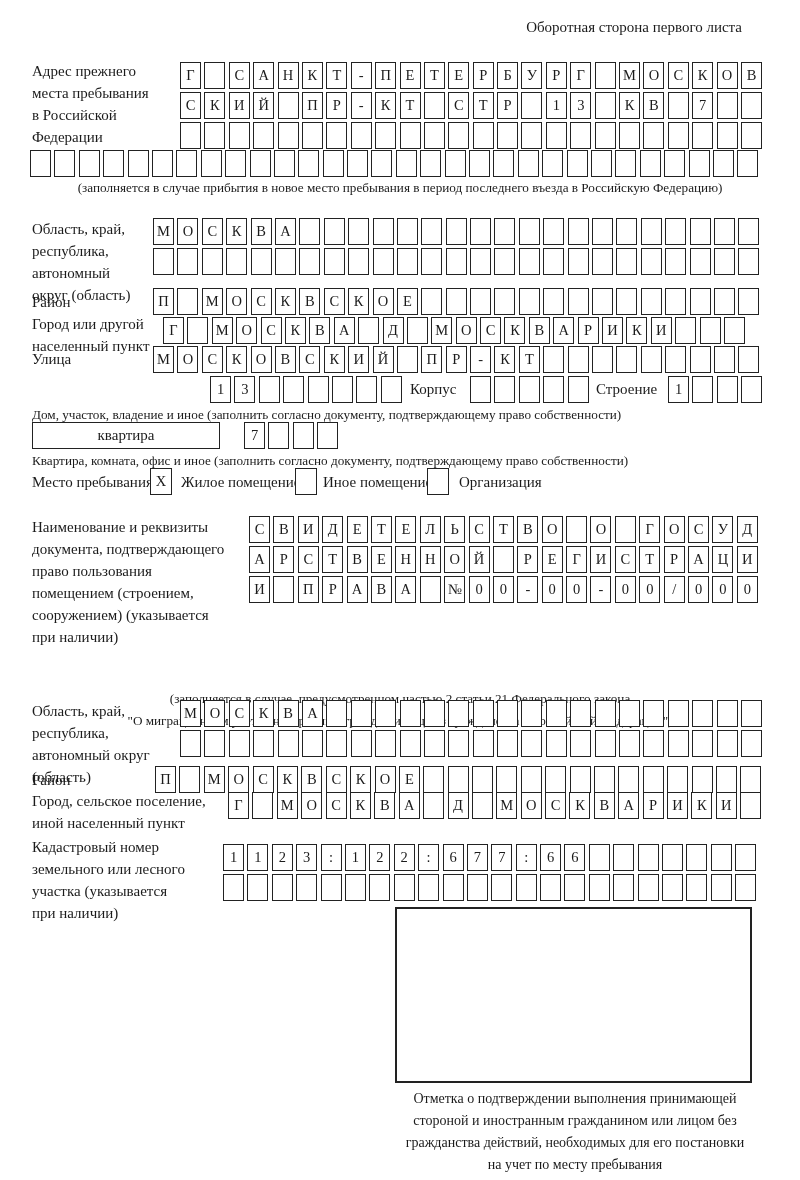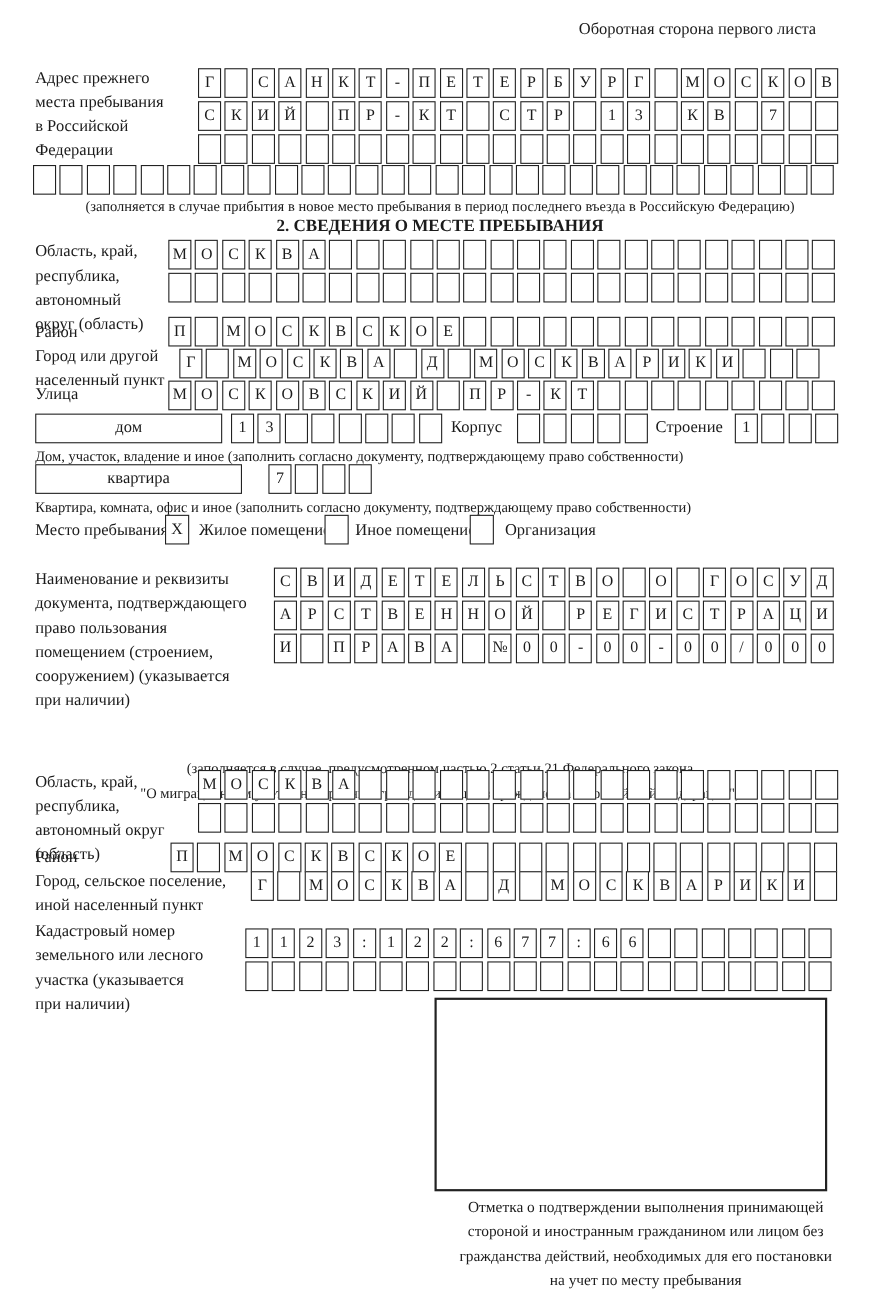--- a/index.html
+++ b/index.html
@@ -134,21 +134,20 @@
       <span class="cell"></span>
       <span class="cell"></span>
       <span class="cell"></span>
       <span class="cell"></span>
       <span class="cell"></span>
       <span class="cell"></span>
       <span class="cell"></span>
     </div>
   <div class="lbl small center" style="top:179px;">(заполняется в случае прибытия в новое место пребывания в период последнего въезда в Российскую Федерацию)</div>
 
-  <div class="title center" style="top:197px;position:absolute;">2. СВЕДЕНИЯ О МЕСТЕ ПРЕБЫВАНИЯ</div>
 
   <div class="lbl" style="top:218px;left:32px;">Область, край,
 республика,
 автономный
 округ (область)</div>
   <div class="cellrow" style="top:218px;left:153px;">
       <span class="cell">М</span>
       <span class="cell">О</span>
       <span class="cell">С</span>
       <span class="cell">К</span>
@@ -282,21 +281,20 @@
       <span class="cell"></span>
       <span class="cell"></span>
       <span class="cell"></span>
       <span class="cell"></span>
       <span class="cell"></span>
       <span class="cell"></span>
       <span class="cell"></span>
       <span class="cell"></span>
     </div>
 
-  <div class="boxlabel" style="top:376px;left:32px;width:170px;">дом</div>
   <div class="cellrow" style="top:376px;left:210px;">
       <span class="cell">1</span>
       <span class="cell">3</span>
       <span class="cell"></span>
       <span class="cell"></span>
       <span class="cell"></span>
       <span class="cell"></span>
       <span class="cell"></span>
       <span class="cell"></span>
     </div>
@@ -573,18 +571,18 @@
       <span class="cell"></span>
       <span class="cell"></span>
       <span class="cell"></span>
       <span class="cell"></span>
       <span class="cell"></span>
       <span class="cell"></span>
       <span class="cell"></span>
     </div>
 
   <div class="bigbox" style="top:907px;left:395px;width:357px;height:176px;"></div>
-  <div class="lbl" style="top:1088px;left:390px;width:394px;text-align:center;font-size:14px;">Отметка о подтверждении выполнения принимающей
+  <div class="lbl" style="top:1088px;left:378px;width:394px;text-align:center;font-size:14px;">Отметка о подтверждении выполнения принимающей
 стороной и иностранным гражданином или лицом без
 гражданства действий, необходимых для его постановки
 на учет по месту пребывания</div>
 
 </div>
 
 </body></html>

